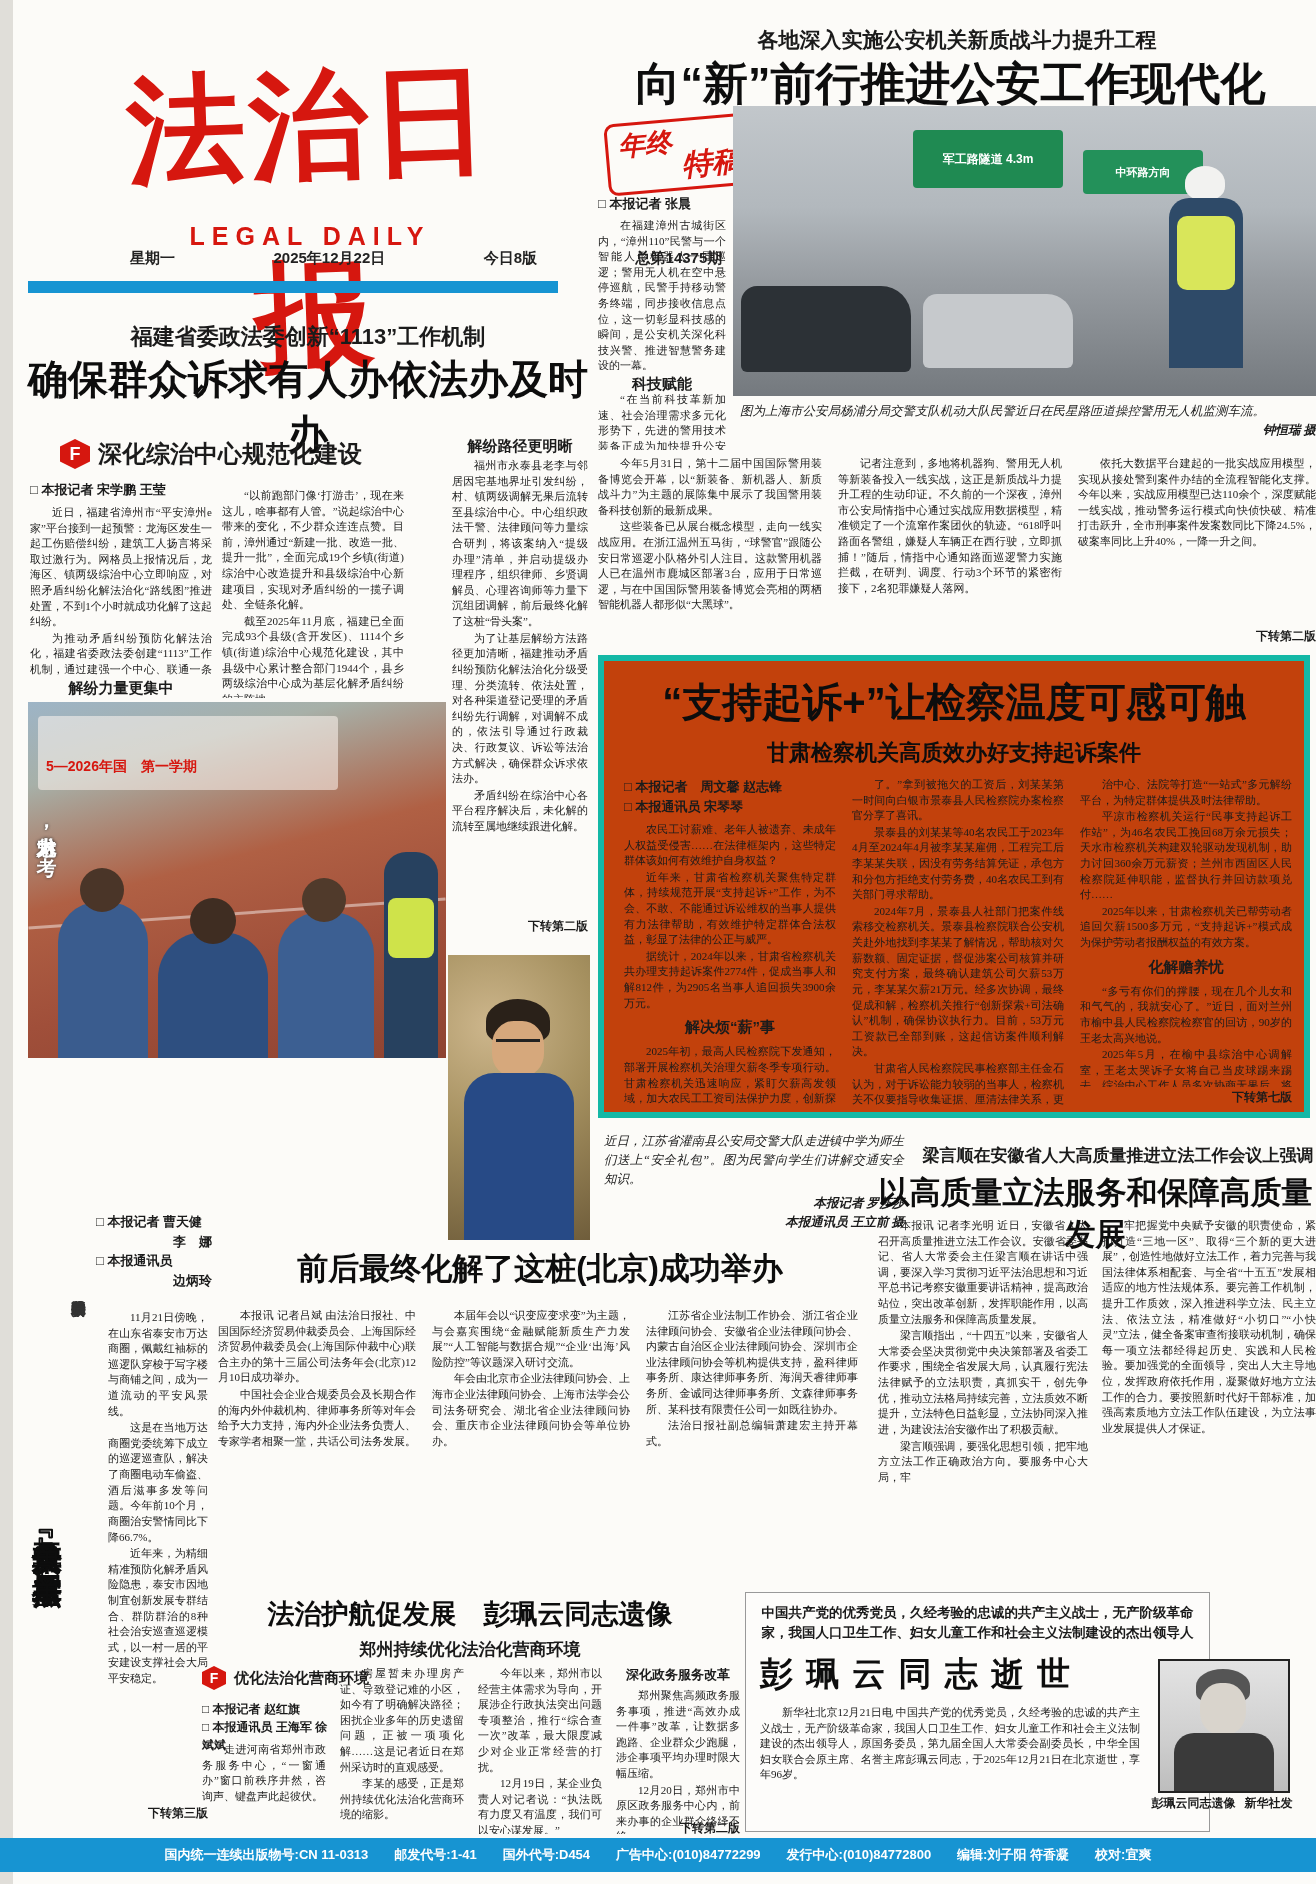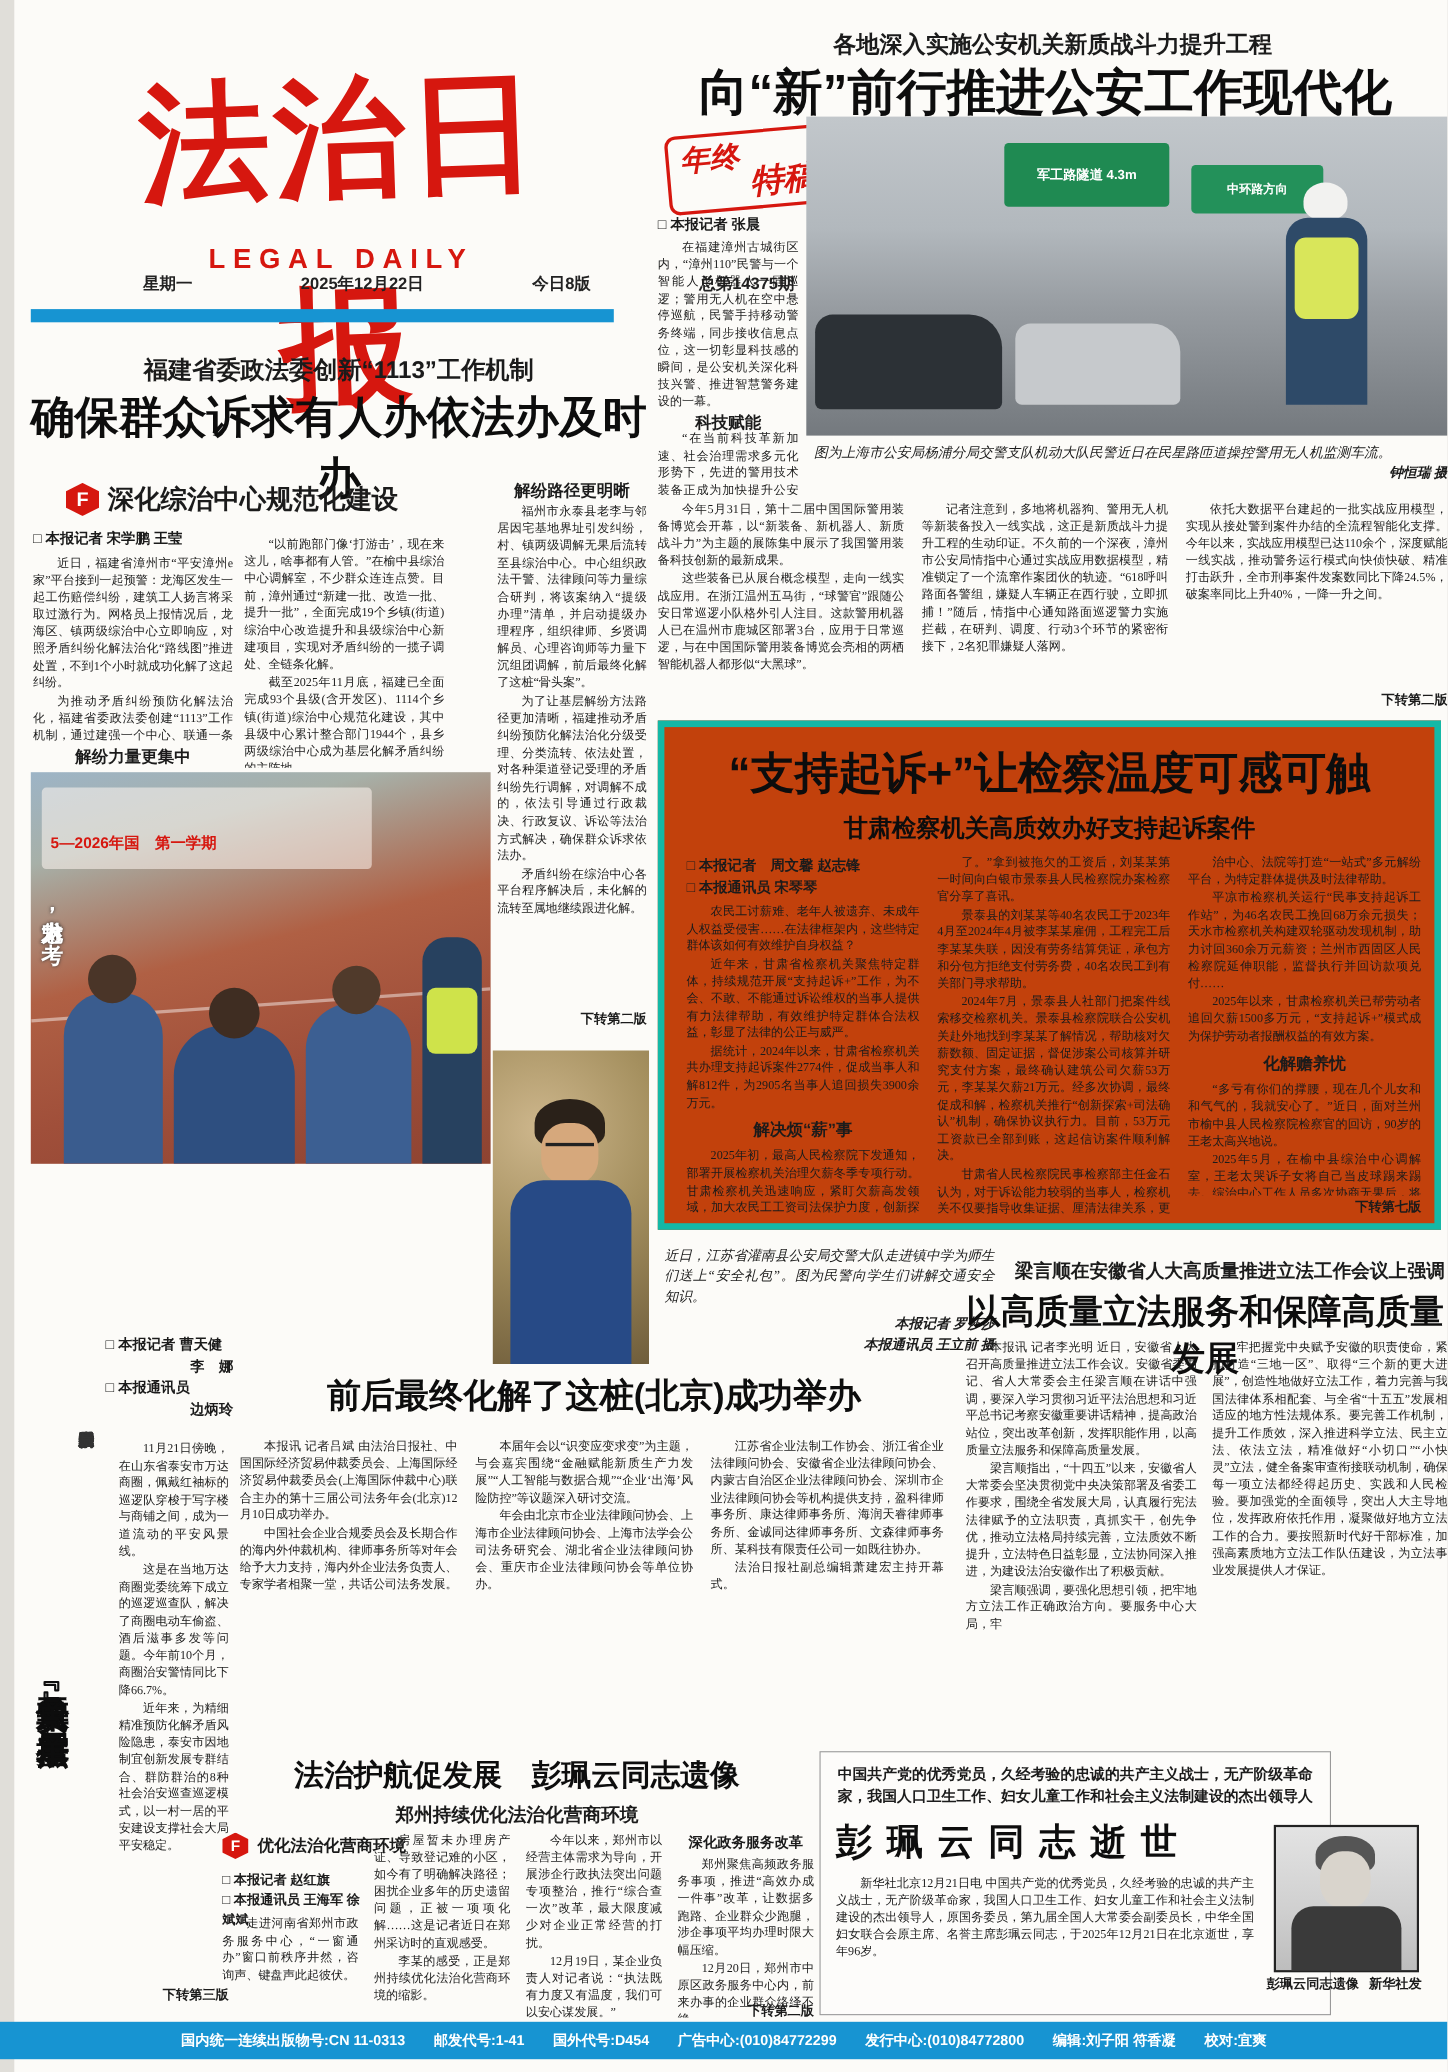--- a/index.html
+++ b/index.html
@@ -57,21 +57,21 @@
   <div class="abs col small" style="left:30px;top:505px;width:182px;height:170px;">
     <div>
         <p class="para">近日，福建省漳州市“平安漳州e家”平台接到一起预警：龙海区发生一起工伤赔偿纠纷，建筑工人扬言将采取过激行为。网格员上报情况后，龙海区、镇两级综治中心立即响应，对照矛盾纠纷化解法治化“路线图”推进处置，不到1个小时就成功化解了这起纠纷。</p>
         <p class="para">为推动矛盾纠纷预防化解法治化，福建省委政法委创建“1113”工作机制，通过建强一个中心、联通一条路径、研发一个平台、用好三项制度，进一步完善矛盾纠纷多元化解机制，让老百姓遇到问题能有地方“找个说法”。</p>
       </div>
   </div>
   <div class="abs subhead" style="left:30px;top:672px;width:182px;">解纷力量更集中</div>
 
   <div class="abs col small" style="left:222px;top:488px;width:182px;height:210px;">
     <div>
-        <p class="para">“以前跑部门像‘打游击’，现在来这儿，啥事都有人管。”在榆中县综治中心调解室，不少群众连连点赞。目前，漳州通过“新建一批、改造一批、提升一批”，全面完成19个乡镇(街道)综治中心改造提升和县级综治中心新建项目，实现对矛盾纠纷的一揽子调处、全链条化解。</p>
+        <p class="para">“以前跑部门像‘打游击’，现在来这儿，啥事都有人管。”说起综治中心带来的变化，不少群众连连点赞。目前，漳州通过“新建一批、改造一批、提升一批”，全面完成19个乡镇(街道)综治中心改造提升和县级综治中心新建项目，实现对矛盾纠纷的一揽子调处、全链条化解。</p>
         <p class="para">截至2025年11月底，福建已全面完成93个县级(含开发区)、1114个乡镇(街道)综治中心规范化建设，其中县级中心累计整合部门1944个，县乡两级综治中心成为基层化解矛盾纠纷的主阵地。</p>
       </div>
   </div>
 
   <div class="abs subhead" style="left:452px;top:430px;width:136px;">解纷路径更明晰</div>
   <div class="abs col small" style="left:452px;top:458px;width:136px;height:455px;">
     <div>
         <p class="para">福州市永泰县老李与邻居因宅基地界址引发纠纷，村、镇两级调解无果后流转至县综治中心。中心组织政法干警、法律顾问等力量综合研判，将该案纳入“提级办理”清单，并启动提级办理程序，组织律师、乡贤调解员、心理咨询师等力量下沉组团调解，前后最终化解了这桩“骨头案”。</p>
         <p class="para">为了让基层解纷方法路径更加清晰，福建推动矛盾纠纷预防化解法治化分级受理、分类流转、依法处置，对各种渠道登记受理的矛盾纠纷先行调解，对调解不成的，依法引导通过行政裁决、行政复议、诉讼等法治方式解决，确保群众诉求依法办。</p>
         <p class="para">矛盾纠纷在综治中心各平台程序解决后，未化解的流转至属地继续跟进化解。</p>

